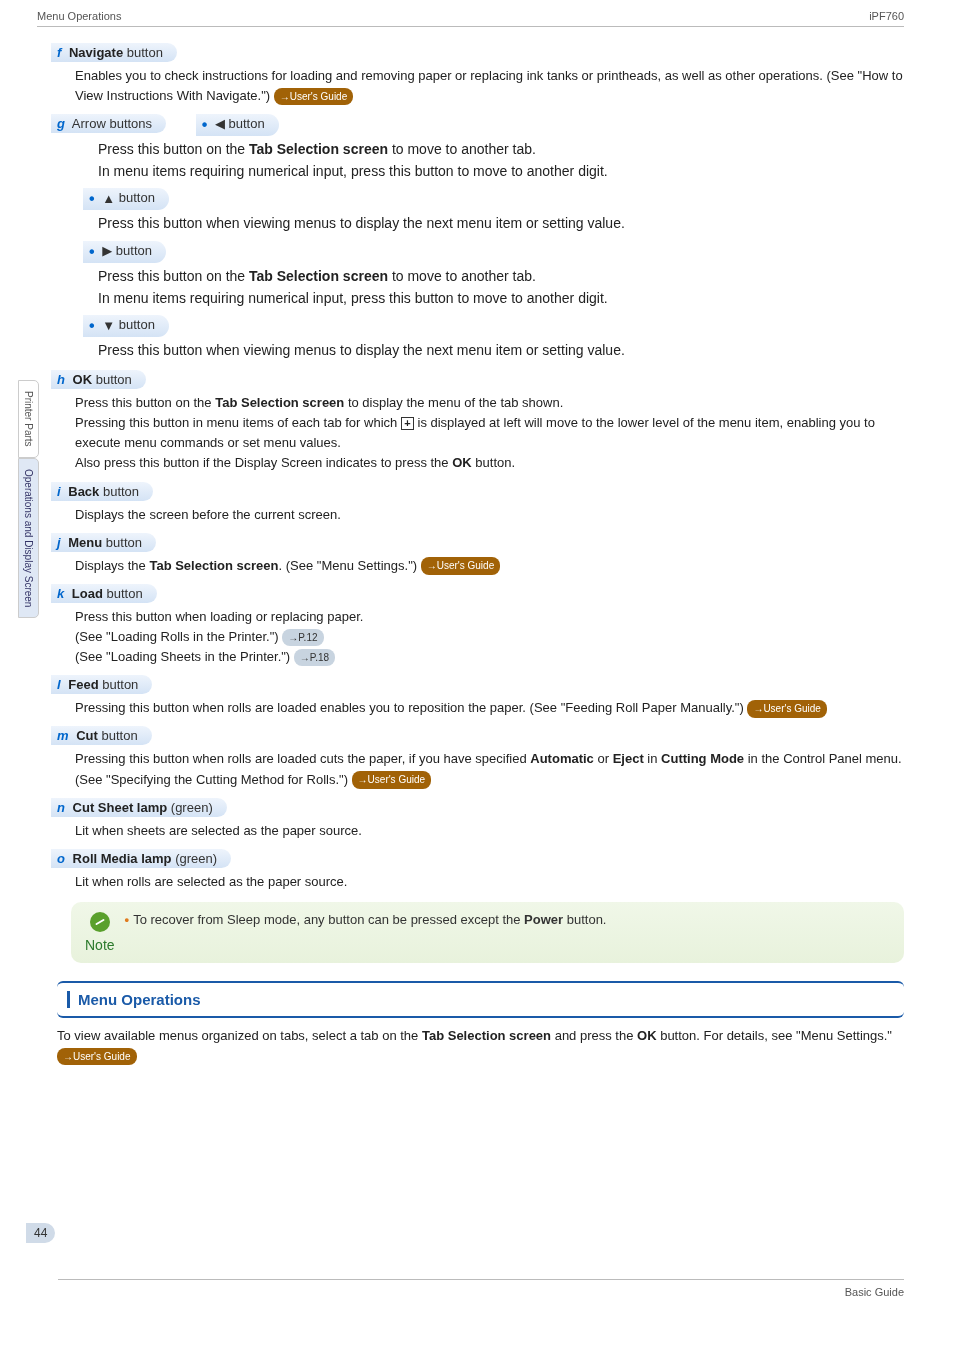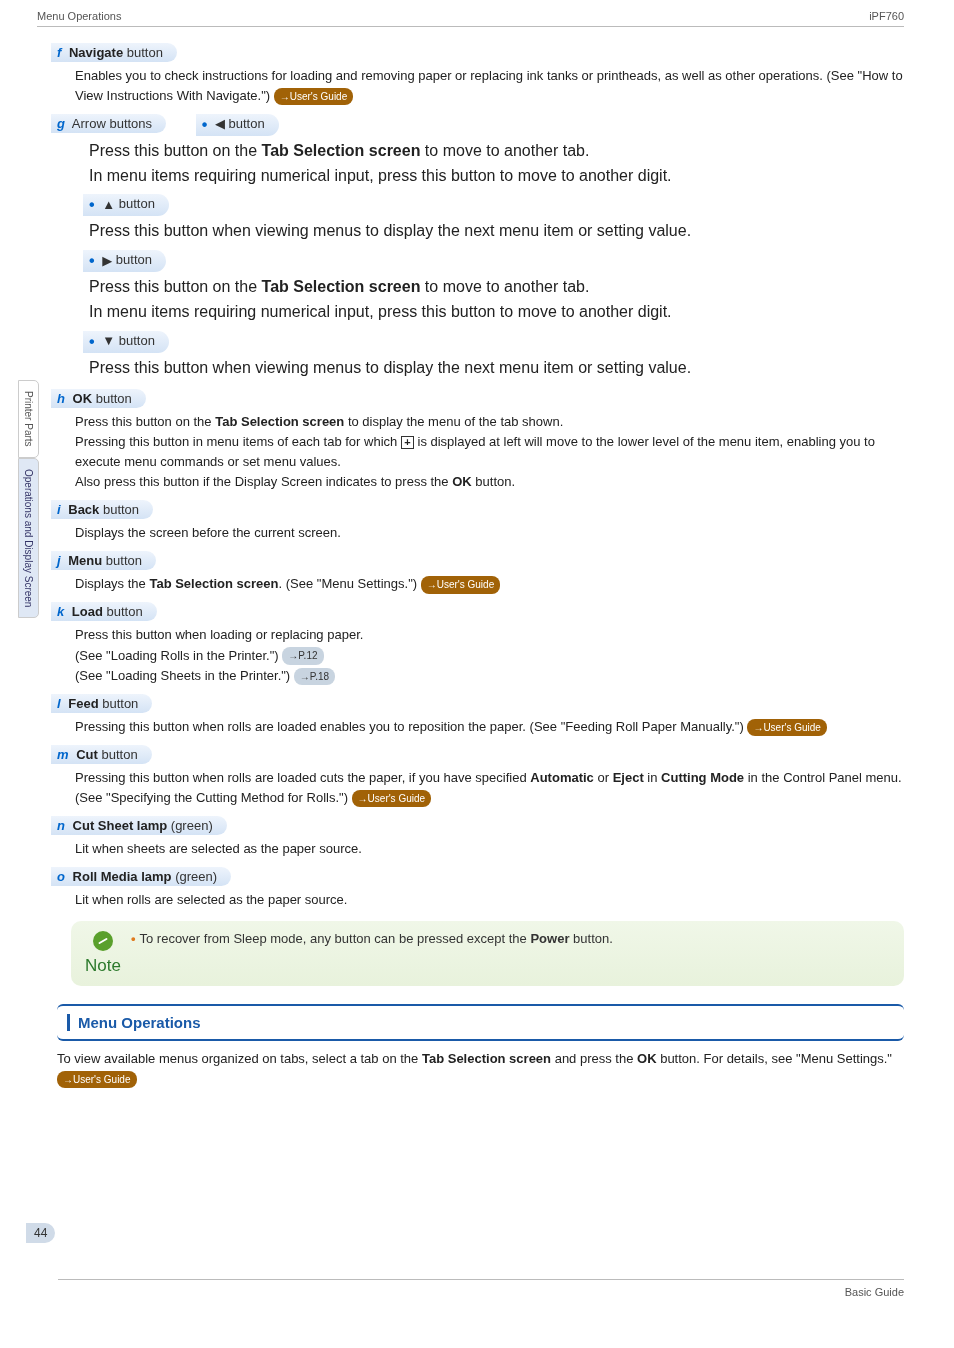--- a/index.html
+++ b/index.html
@@ -9,29 +9,29 @@
 .side-tabs { position: absolute; left: 18px; top: 380px; transform-origin: left top; }
 .side-tab { writing-mode: vertical-rl; font-size: 10px; padding: 10px 4px; margin-bottom: 0; border: 1px solid #ccc; border-radius: 0 5px 5px 0; color: #555; background: #fff; }
 .side-tab.sel { background: #dfe8f5; color: #336; }
 .content { margin-left: 20px; }
 .item-label { display: inline-block; background: linear-gradient(to bottom, #eef4fc, #d4e3f5); border-radius: 0 12px 12px 0; padding: 2px 14px 2px 6px; margin: 8px 0 4px -6px; font-size: 13px; }
 .item-label .letter { color: #0066cc; font-weight: bold; font-style: italic; margin-right: 4px; }
 .item-label b { color: #222; }
 .sub-item-label { display: inline-block; background: linear-gradient(to bottom, #eef4fc, #d4e3f5); border-radius: 0 12px 12px 0; padding: 2px 14px 2px 6px; margin: 6px 0 3px 26px; font-size: 13px; }
 .sub-item-label .bullet { color: #0066cc; font-weight: bold; font-size: 16px; vertical-align: middle; margin-right: 4px; }
 .desc { margin-left: 18px; line-height: 1.55; font-size: 13px; color: #222; }
-.sub-desc { margin-left: 32px; line-height: 1.55; font-size: 16px; color: #222; }
+.sub-desc { margin-left: 41px; line-height: 1.55; font-size: 14px; color: #222; }
 .users-guide-badge { display: inline-block; background: #a16207; color: #fff; font-size: 10px; padding: 1px 6px; border-radius: 8px; vertical-align: middle; }
 .page-ref-badge { display: inline-block; background: #c8d4e0; color: #333; font-size: 10px; padding: 1px 6px; border-radius: 8px; vertical-align: middle; }
 .plus-box { display: inline-block; border: 1px solid #333; width: 13px; height: 13px; text-align: center; line-height: 11px; font-size: 11px; font-weight: bold; vertical-align: middle; }
 .note-box { background: linear-gradient(to bottom, #f0f7e8, #e8f2dc); border-radius: 10px; padding: 10px 14px; margin: 10px 0 16px 14px; display: flex; align-items: flex-start; gap: 10px; }
 .note-icon-col { text-align: center; }
 .note-icon { width: 20px; height: 20px; background: #5aa02c; border-radius: 50%; display: inline-block; position: relative; }
 .note-icon::after { content: ""; position: absolute; left: 5px; top: 9px; width: 10px; height: 2px; background: #fff; transform: rotate(-30deg); border-radius: 1px; }
-.note-label { color: #2c7a2c; font-size: 17px; margin-top: 2px; text-align: center; }
+.note-label { color: #2c7a2c; font-size: 14px; margin-top: 2px; text-align: center; }
 .note-text { font-size: 13px; color: #333; }
 .note-text .bullet { color: #e07b1f; font-weight: bold; margin-right: 4px; }
 .section-hdr-wrap { border-top: 2px solid #1a5aa8; border-bottom: 2px solid #1a5aa8; border-radius: 6px; padding: 8px 10px; margin: 18px 0 8px 0; }
 .section-hdr { border-left: 3px solid #1a5aa8; padding-left: 8px; color: #1a5aa8; font-weight: bold; font-size: 15px; }
 .section-body { line-height: 1.55; font-size: 13px; color: #222; }
 .page-num-box { position: absolute; left: 26px; bottom: 105px; background: #d0dbe8; color: #333; font-size: 12px; padding: 3px 8px; border-radius: 0 10px 10px 0; }
 .footer { position: absolute; right: 50px; bottom: 50px; font-size: 11px; color: #555; border-top: 1px solid #bbb; padding-top: 6px; left: 58px; text-align: right; }
 .arrow { display:inline-block; font-family: Arial; }
 </style>
 </head>

